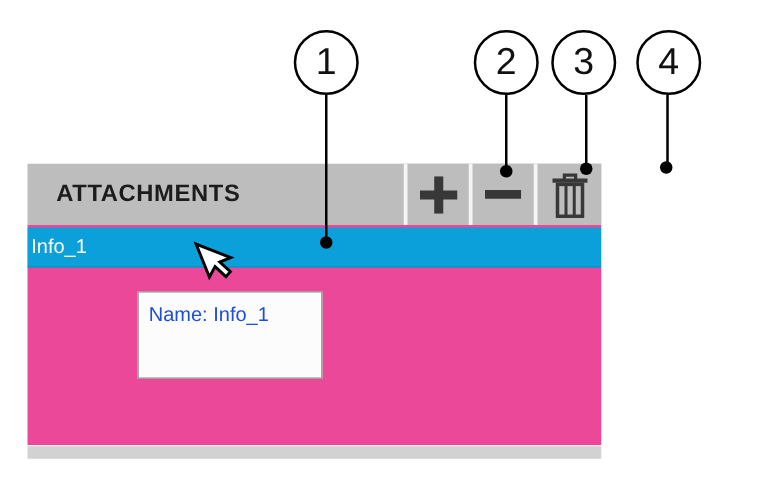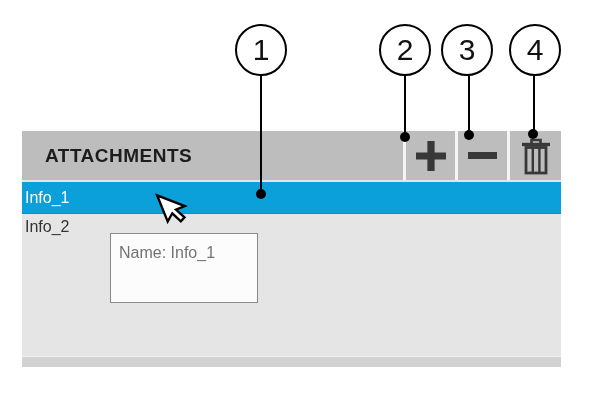--- a/index.html
+++ b/index.html
@@ -9,50 +9,50 @@
   }
   
   .callout{
     position:absolute;width:52px;height:52px;border:2.5px solid #000;border-radius:50%;
     background:#fff;display:flex;align-items:center;justify-content:center;
     font-size:30px;font-weight:400;color:#111;box-sizing:border-box;z-index:6;
   }
   .callout-line{position:absolute;width:2px;background:#000;z-index:5;}
   .callout-dot{position:absolute;width:10px;height:10px;border-radius:50%;background:#000;z-index:7;}
   
-  .panel{position:absolute;left:22px;top:131px;width:539px;height:236px;z-index:1;}
+  .panel{position:absolute;left:22px;top:131px;width:459px;height:236px;z-index:1;}
   .panel-header{
     display:flex;align-items:stretch;height:49px;background:#bdbdbd;
   }
   .panel-title{
     flex:1;display:flex;align-items:center;padding-left:23px;
     font-size:19px;font-weight:bold;letter-spacing:0.5px;color:#1c1c1c;
   }
   .tbtn{
     width:52px;border:none;margin:0;padding:0;background:#bdbdbd;
     border-left:3px solid #f5f5f5;display:flex;align-items:center;justify-content:center;
     cursor:pointer;
   }
   .tbtn:last-child{width:54px;}
   .list{
-    height:176px;background:#e5e5e5;padding-top:2px;box-sizing:border-box;overflow:hidden;
+    height:176px;background:#ec4899;padding-top:2px;box-sizing:border-box;overflow:hidden;
   }
   .row{
     height:25px;line-height:25px;padding-left:3px;font-size:16px;color:#333333;
   }
   .row.selected{
     height:32px;line-height:32px;background:#0ca0da;color:#ffffff;
     border-bottom:1px solid #0b8fc4;box-sizing:border-box;
   }
   .panel-footer{height:11px;background:#d2d2d2;border-top:1px solid #f0f0f0;box-sizing:border-box;}
   
   .tooltip{
     position:absolute;left:110px;top:233px;width:148px;height:70px;box-sizing:border-box;
     background:#fcfcfc;border:1.5px solid #8a8a8a;z-index:3;
-    padding:4px 0 0 8px;font-size:16px;color:#737373;line-height:30px;white-space:nowrap;
+    padding:4px 0 0 8px;font-size:16px;color:#1d4ed8;line-height:30px;white-space:nowrap;
   }
   
   .cursor{position:absolute;left:158px;top:185px;z-index:8;transform:rotate(-22deg);}
 </style>
 </head>
 <body>
 
 <div class="canvas">
 
   <div class="callout-line" style="left:260px;top:76px;height:118px;"></div>
@@ -108,23 +108,20 @@
             <line x1="18.4" y1="10.5" x2="18.4" y2="36" stroke="#383838" stroke-width="2.4"></line>
           </svg>
         </span>
       </button>
     </div>
 
     <div class="list">
       <div class="row selected">
         <span>Info_1</span>
       </div>
-      <div class="row">
-        <span>Info_2</span>
-      </div>
     </div>
 
     <div class="panel-footer"></div>
   </div>
 
   <div class="tooltip">
     <div>Name: Info_1</div>
   </div>
 
   <div class="cursor">

